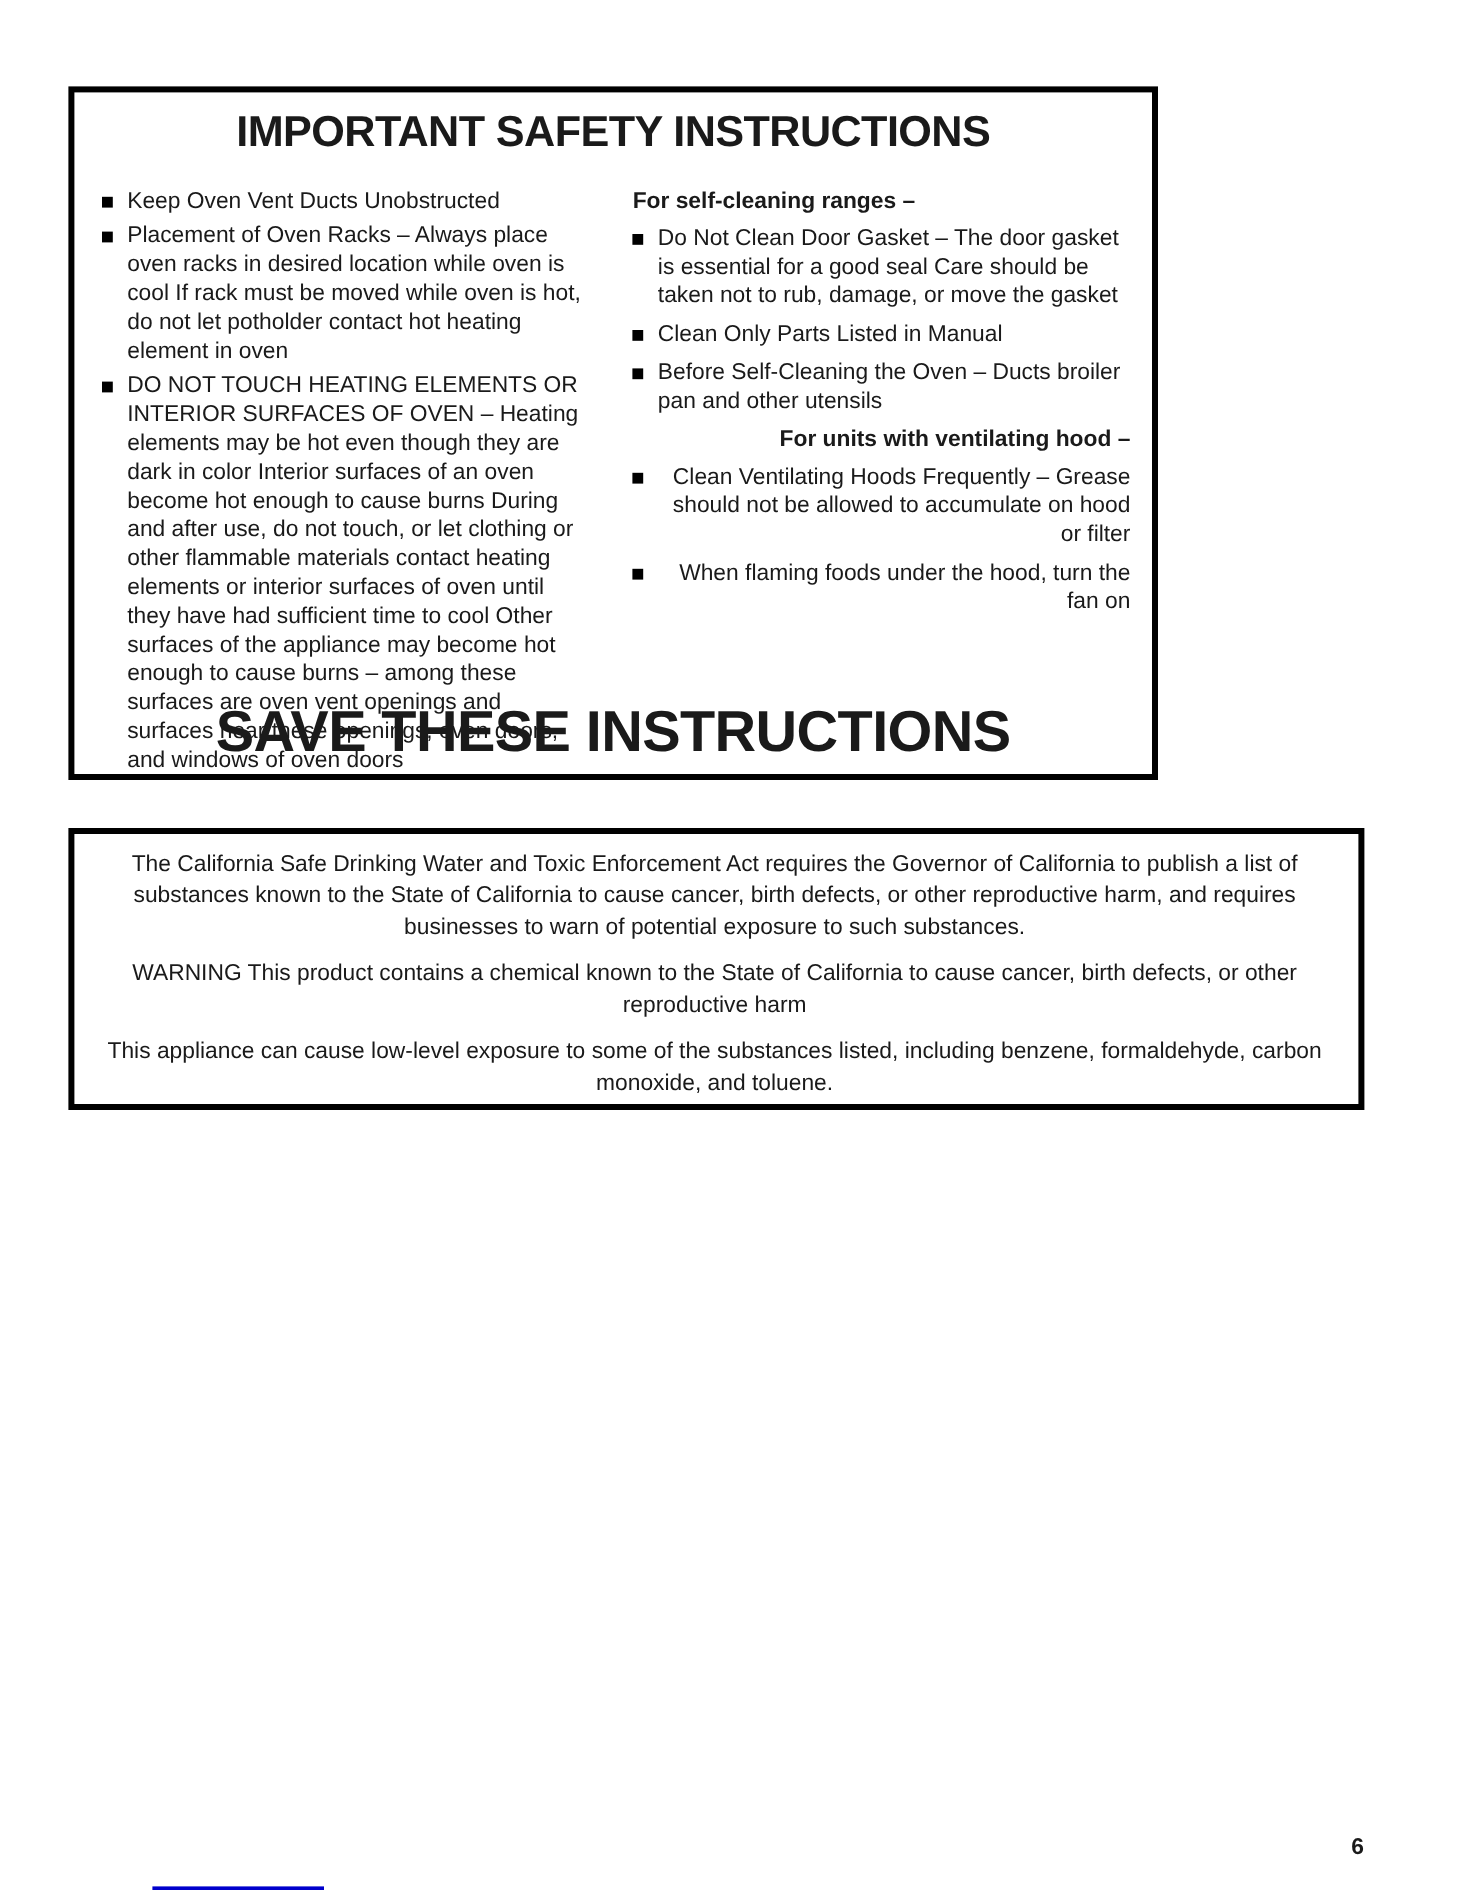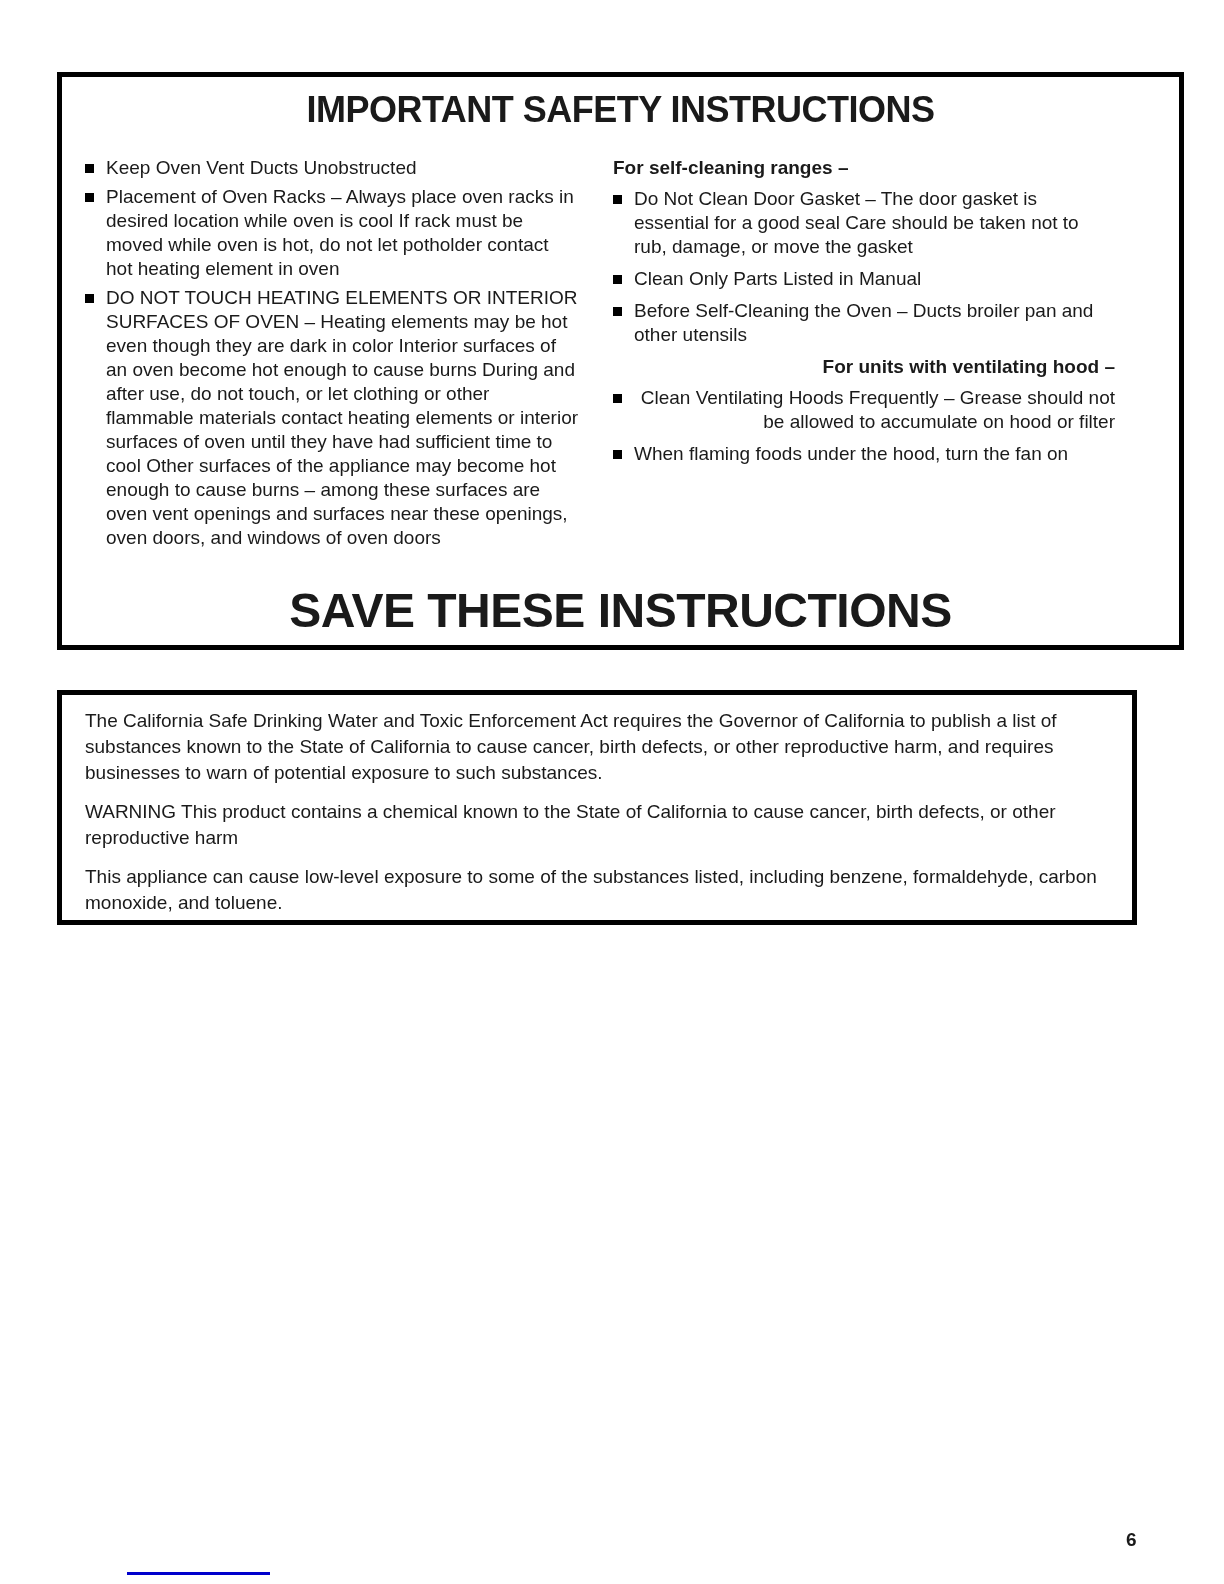--- a/index.html
+++ b/index.html
@@ -14,21 +14,21 @@
     font-family: "Liberation Sans", sans-serif;
     color: #1a1a1a;
     overflow: hidden;
   }
 
   
   .safety-box {
     position: absolute;
     left: 57px;
     top: 72px;
-    width: 1127px;
+    width: 908px;
     height: 578px;
     border: 5px solid #000;
     box-sizing: border-box;
     background: #fff;
   }
   .safety-title {
     text-align: center;
     font-weight: bold;
     font-size: 36px;
     line-height: 44px;
@@ -81,20 +81,21 @@
     left: 57px;
     top: 690px;
     width: 1080px;
     height: 235px;
     border: 5px solid #000;
     box-sizing: border-box;
     background: #fff;
     padding: 13px 26px 0 23px;
     font-size: 19px;
     line-height: 26px;
+    text-align: center;
   }
   .warning-box p { margin: 0 0 13px 0; }
 
   
   .page-number {
     position: absolute;
     left: 1126px;
     top: 1529px;
     font-weight: bold;
     font-size: 19px;

